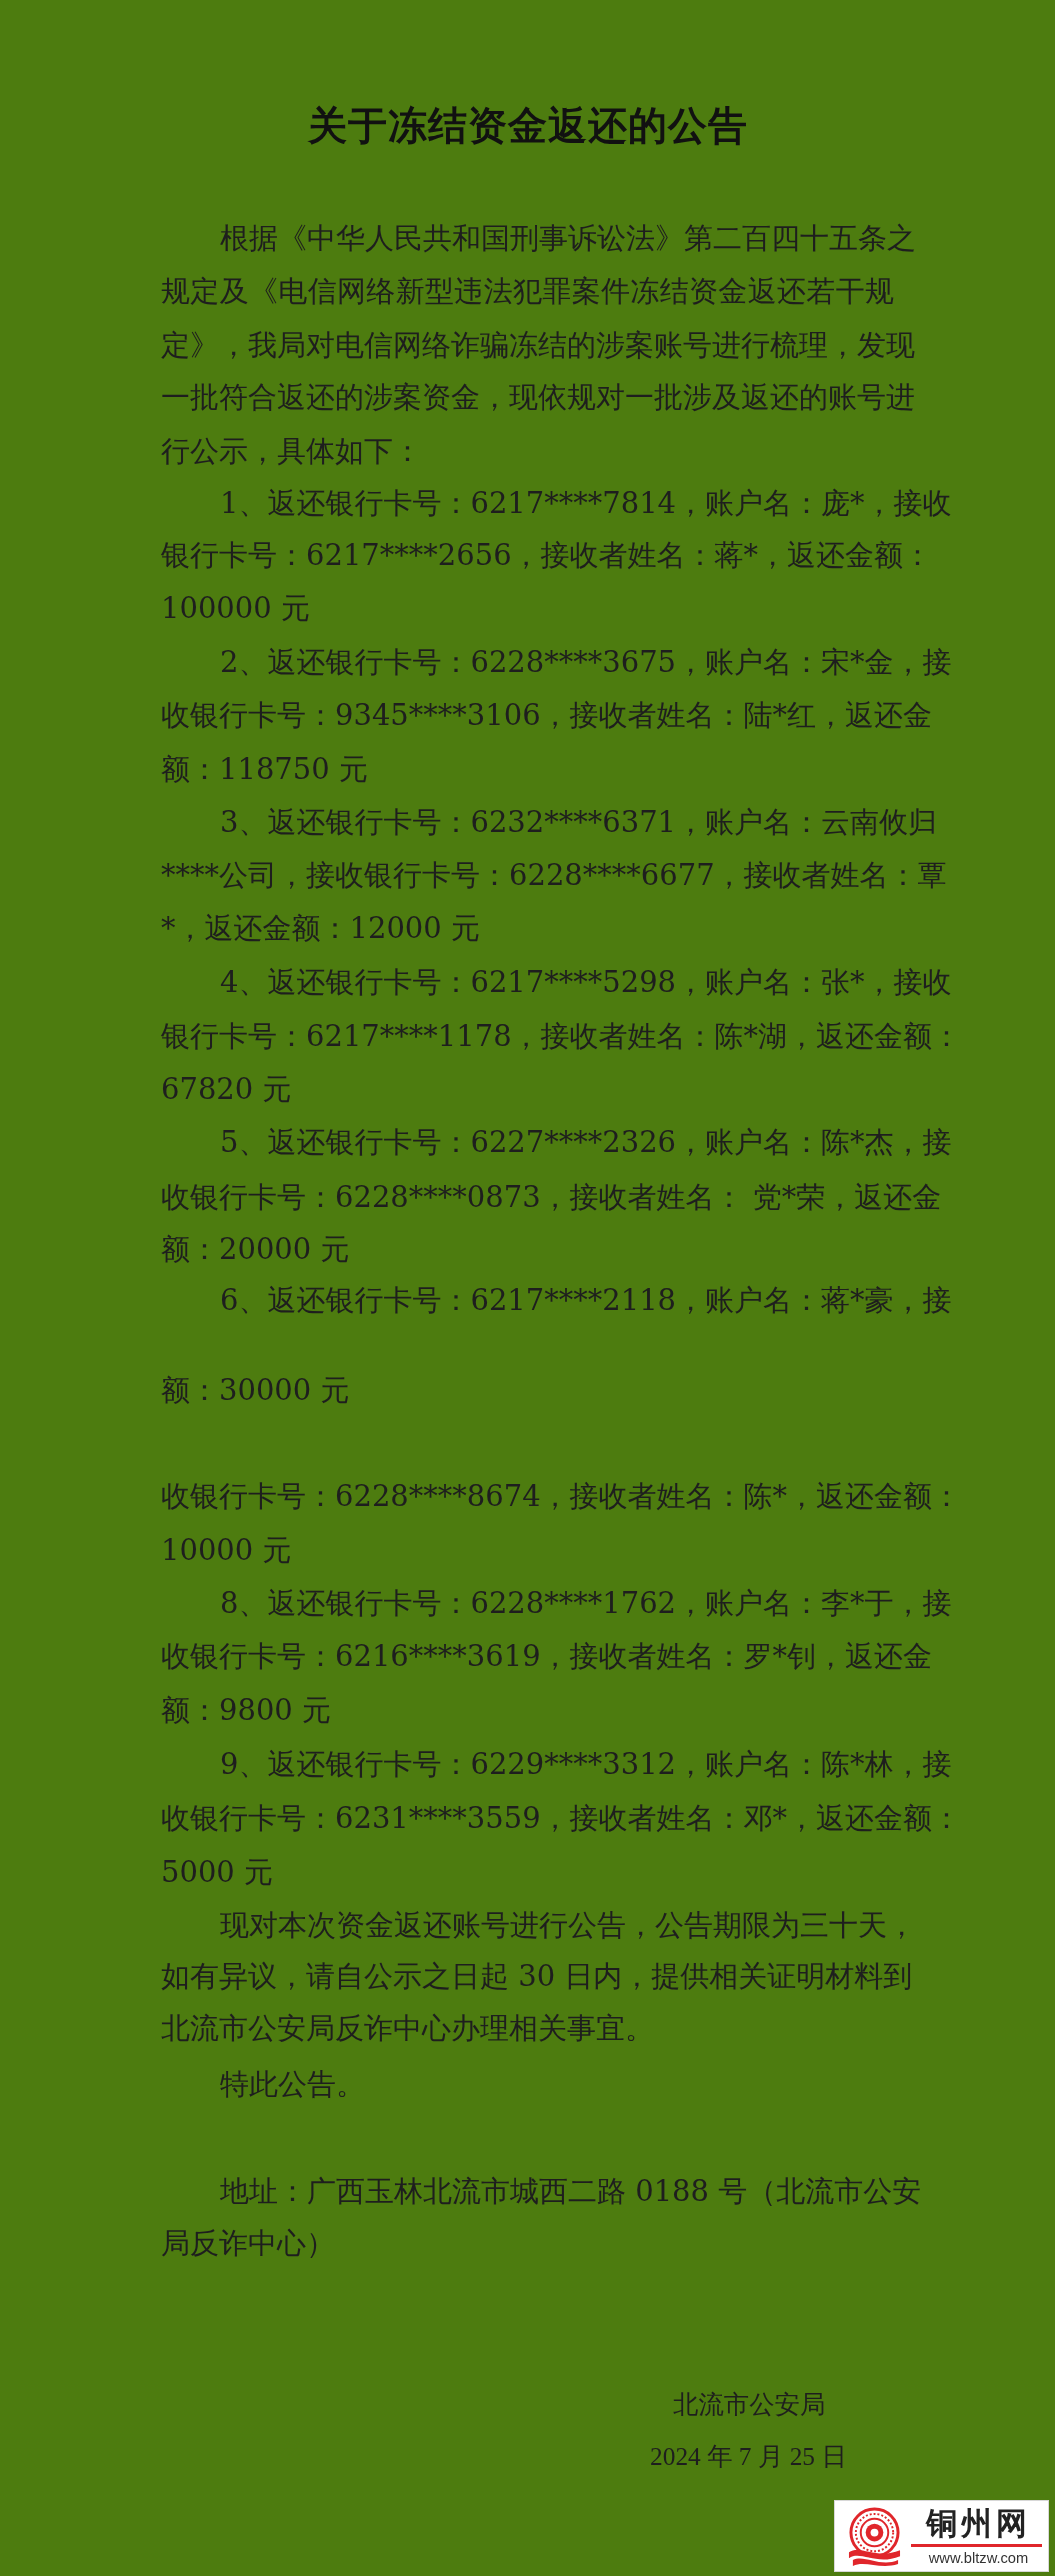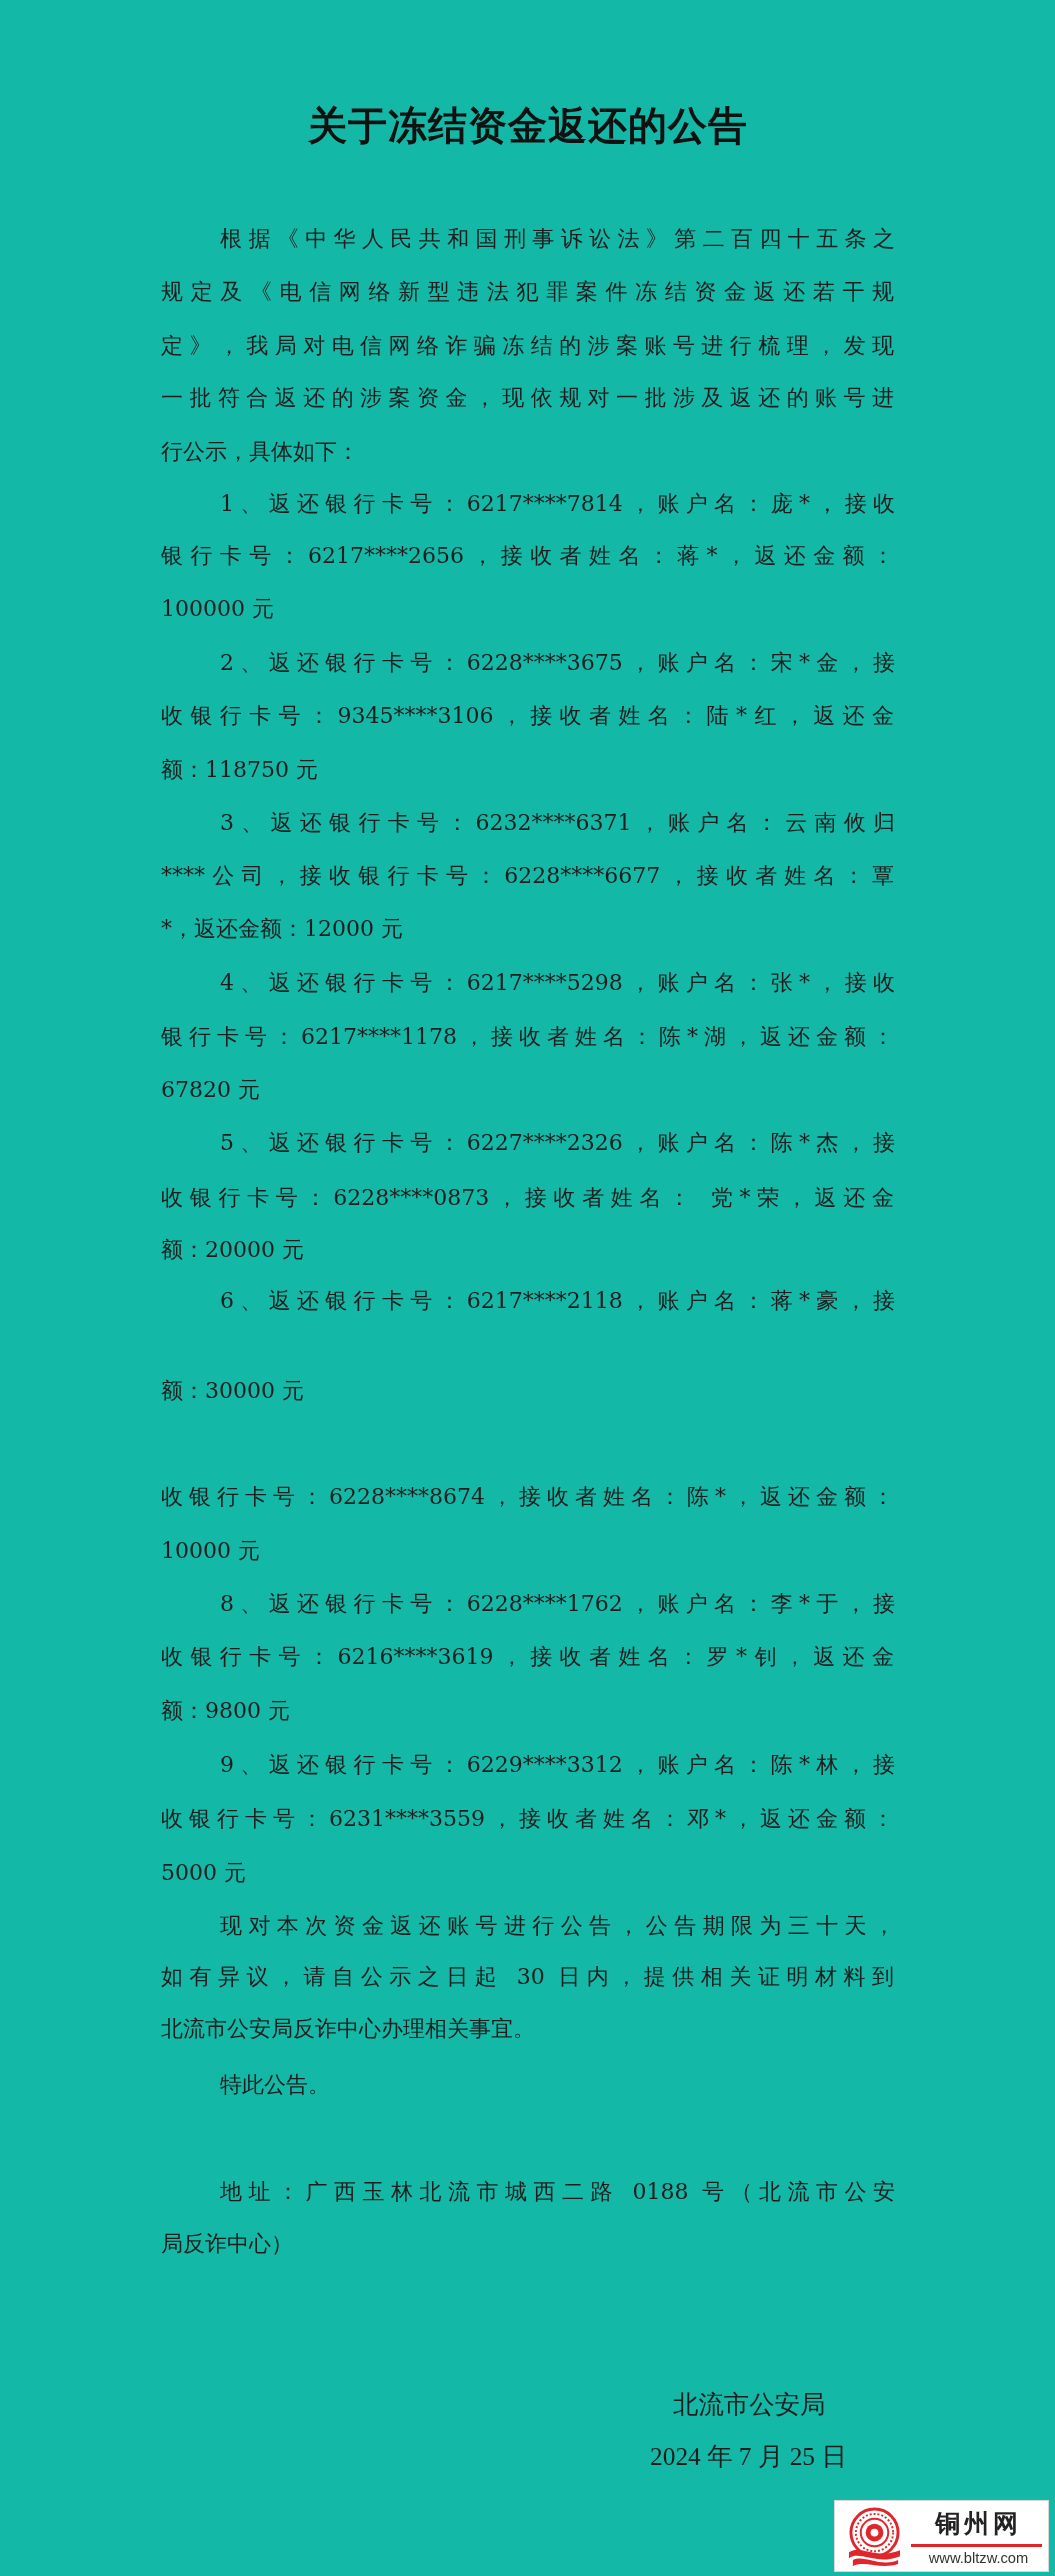--- a/index.html
+++ b/index.html
@@ -1,40 +1,40 @@
 <!DOCTYPE html>
 <html><head>
 <meta charset="utf-8">
 <style>
   html, body { margin: 0; padding: 0; background: #ffffff; }
   body { width: 1056px; height: 2576px; position: relative; overflow: hidden; }
-  .page { position: absolute; left: 0; top: 0; width: 1056px; height: 2576px; background: #14b8a6; }
+  .page { position: absolute; left: 0; top: 0; width: 1056px; height: 2576px; background: #4d7c0f; }
   .title {
     position: absolute; left: 0; width: 1056px; top: 102px; height: 47px;
     text-align: center; font-family: "DejaVu Sans", sans-serif; font-weight: bold;
     font-size: 39px; line-height: 47px; color: #111; letter-spacing: 1px;
   }
   .line {
     position: absolute; height: 39px; line-height: 39px;
     font-family: "DejaVu Serif", "Liberation Serif", serif;
-    font-size: 22px; color: #1e1e1e; white-space: nowrap;
+    font-size: 29px; color: #1e1e1e; white-space: nowrap;
   }
   .full { left: 161px; width: 733px; text-align: justify; text-align-last: justify; }
   .indent { left: 220px; width: 675px; }
   .indent.full { left: 220px; width: 675px; text-align: justify; text-align-last: justify; }
   .plain { left: 161px; }
   .sig { font-size: 25.4px; }
   .logo {
     position: absolute; left: 834px; top: 2500px; width: 215px; height: 72px;
     border: 1px solid #d8d8d8; background: #fff; box-sizing: border-box;
   }
   .logo .emblem { position: absolute; left: 11.7px; top: 5.9px; width: 55px; height: 61px; }
   .logo .name {
     position: absolute; left: 80px; top: 3.9px; width: 127px; height: 37px; text-align: center;
-    font-family: "DejaVu Sans", sans-serif; font-weight: bold; font-size: 25px; line-height: 37px;
+    font-family: "DejaVu Sans", sans-serif; font-weight: bold; font-size: 31px; line-height: 37px;
     color: #222; letter-spacing: 3.9px;
   }
   .logo .rule { position: absolute; left: 76px; top: 43px; width: 131px; height: 2.9px; background: #e0262b; }
   .logo .url {
     position: absolute; left: 80px; top: 47px; width: 127px; height: 21.5px; text-align: center;
     font-family: "Liberation Sans", sans-serif; font-size: 14.7px; line-height: 21.5px; color: #333;
   }
 </style>
 </head>
 <body>

